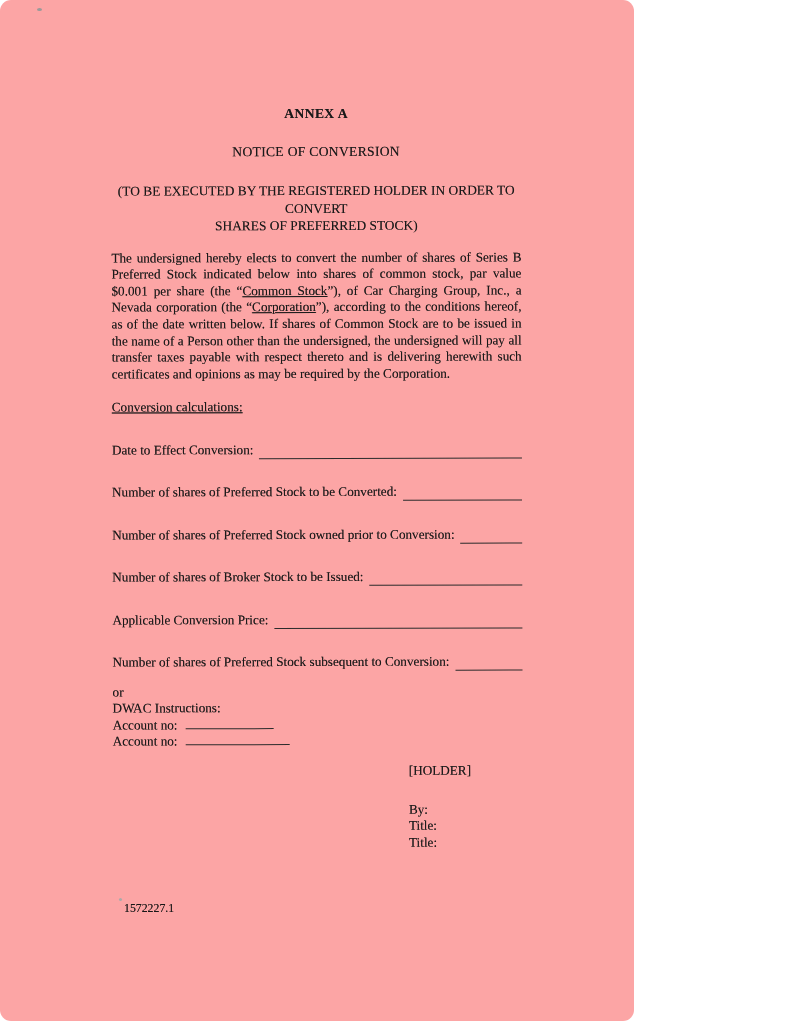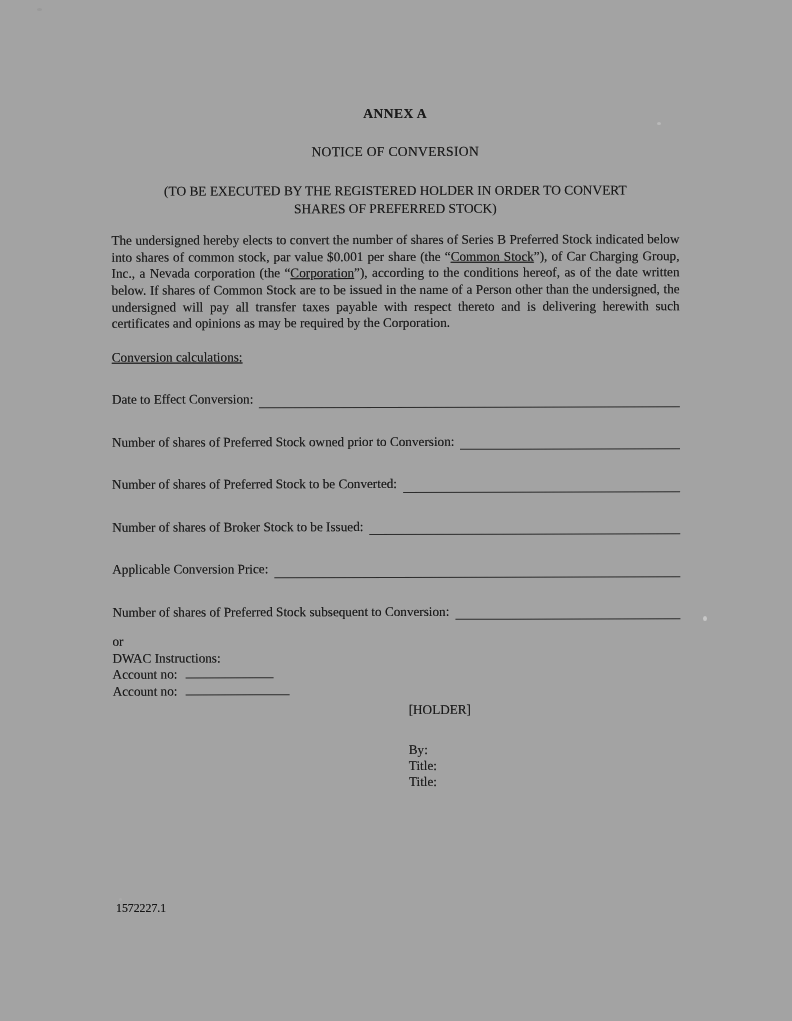--- a/index.html
+++ b/index.html
@@ -1,25 +1,26 @@
 <!DOCTYPE html>
 <html><head>
 <meta charset="utf-8">
 <style>
   * { box-sizing: border-box; }
   html, body { margin: 0; padding: 0; background: #ffffff; }
   .page {
     position: relative;
-    width: 792px;
+    width: 634px;
     height: 1021px;
-    background: #a3a3a3;
+    background: #fca5a5;
     font-family: "Liberation Serif", serif;
     color: #1a1a1a;
     overflow: hidden;
     text-shadow: 0 0 0.5px rgba(20,20,20,0.55);
+    border-radius: 11px;
   }
   .content {
     position: absolute;
     left: 112px;
     right: 112px;
     top: 106px;
     transform: rotate(-0.15deg);
     font-size: 13.2px;
     line-height: 16.6px;
   }
@@ -65,26 +66,26 @@
     height: 13px;
   }
   .blank-short {
     display: inline-block;
     border-bottom: 1.3px solid #2b2b2b;
     height: 12px;
     margin-left: 5px;
   }
   .dwac-block { margin-top: 13px; line-height: 16.4px; }
   .dwac-row { white-space: nowrap; }
-  .sig-block { margin-left: 296px; margin-top: 3px; }
+  .sig-block { margin-left: 296px; margin-top: 13px; }
   .sig-holder { margin-bottom: 23px; }
   .sig-lines div { line-height: 16.2px; }
   .footer-num {
     position: absolute;
-    left: 116px;
+    left: 124px;
     top: 901px;
     font-size: 11.8px;
     font-family: "Liberation Serif", serif;
     color: #161616;
   }
   .speck { position: absolute; background: #b9b9b9; border-radius: 50%; }
   .speck-a { left: 657px; top: 122px; width: 4px; height: 3px; }
   .speck-b { left: 703px; top: 616px; width: 4px; height: 5px; background: #c7c7c7; }
   .speck-c { left: 37px; top: 8px; width: 5px; height: 3px; background: #9a9a9a; }
   .speck-d { left: 119px; top: 898px; width: 3px; height: 3px; background: #aaaaaa; }
@@ -112,26 +113,26 @@
     <div class="para"><span>The undersigned hereby elects to convert the number of shares of Series B Preferred Stock indicated below into shares of common stock, par value $0.001 per share (the “</span><span class="u">Common Stock</span><span>”), of Car Charging Group, Inc., a Nevada corporation (the “</span><span class="u">Corporation</span><span>”), according to the conditions hereof, as of the date written below.  If shares of Common Stock are to be issued in the name of a Person other than the undersigned, the undersigned will pay all transfer taxes payable with respect thereto and is delivering herewith such certificates and opinions as may be required by the Corporation.</span></div>
 
     <div class="section-heading">Conversion calculations:</div>
 
     <div class="form-row">
       <span>Date to Effect Conversion:</span>
       <span class="blank-line"></span>
     </div>
 
     <div class="form-row">
-      <span>Number of shares of Preferred Stock owned prior to Conversion:</span>
+      <span>Number of shares of Preferred Stock to be Converted:</span>
       <span class="blank-line"></span>
     </div>
 
     <div class="form-row">
-      <span>Number of shares of Preferred Stock to be Converted:</span>
+      <span>Number of shares of Preferred Stock owned prior to Conversion:</span>
       <span class="blank-line"></span>
     </div>
 
     <div class="form-row">
       <span>Number of shares of Broker Stock to be Issued:</span>
       <span class="blank-line"></span>
     </div>
 
     <div class="form-row">
       <span>Applicable Conversion Price:</span>

